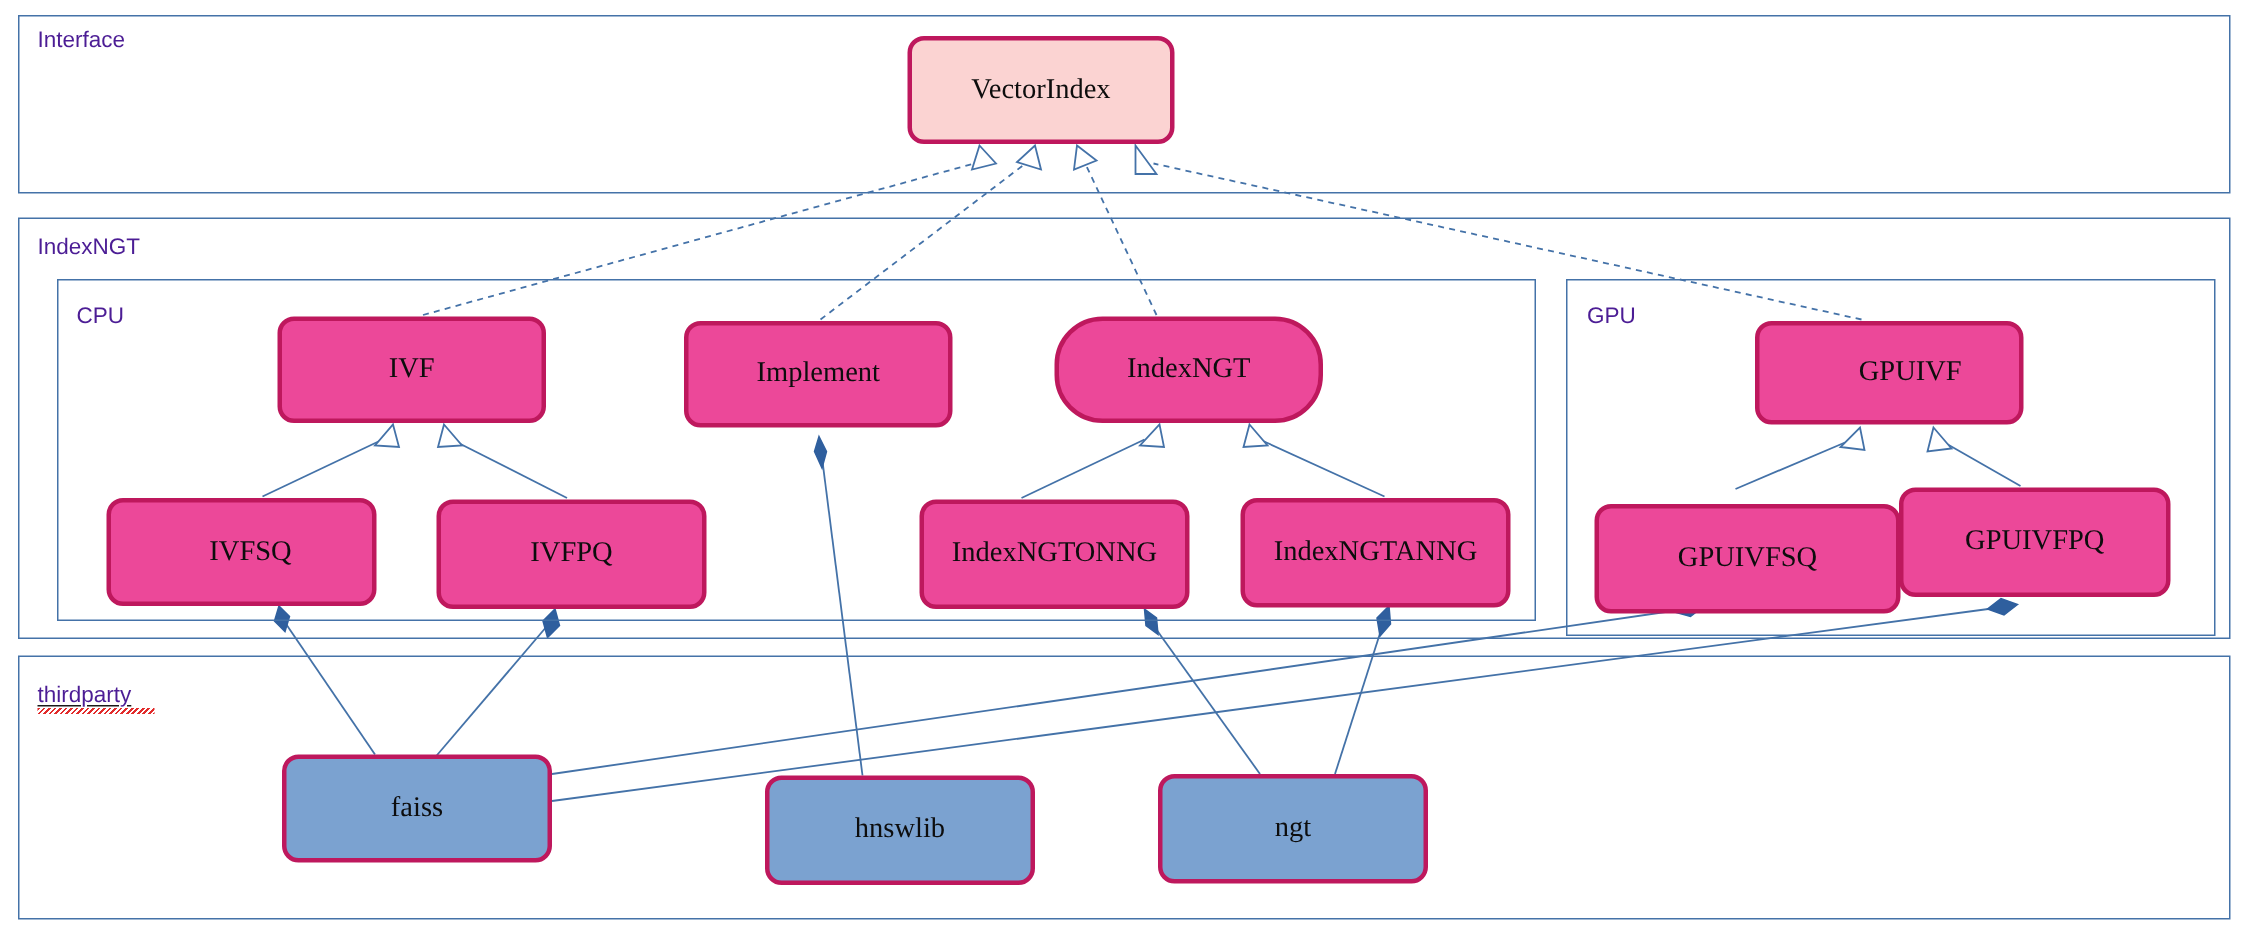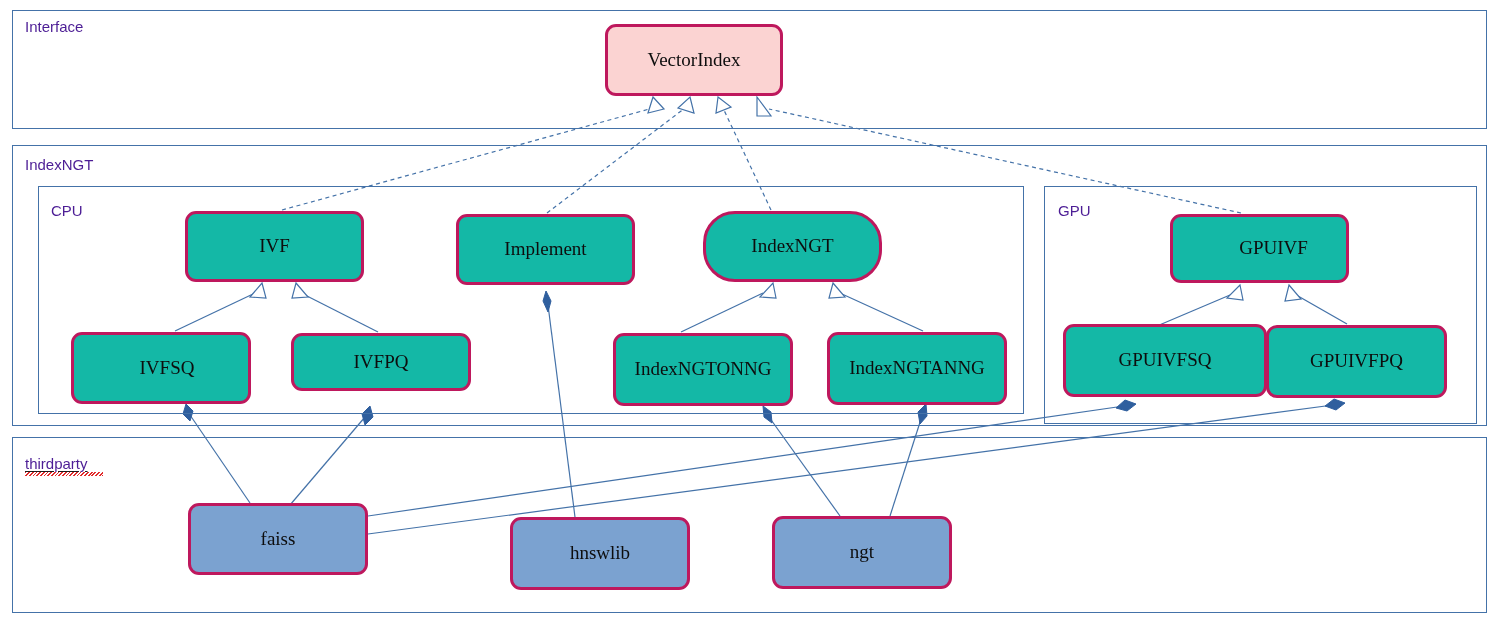--- a/index.html
+++ b/index.html
@@ -51,21 +51,21 @@
     display: flex;
     align-items: center;
     justify-content: center;
     font-family: "Liberation Serif", serif;
     font-size: 19px;
     color: #0d0d0d;
     text-align: center;
     line-height: 1.1;
   }
   .node.iface  { background: #fbd3d2; }
-  .node.impl   { background: #14b8a6; }
+  .node.impl   { background: #ec4899; }
   .node.third  { background: #7ba2d0; }
   svg#edges {
     position: absolute;
     left: 0;
     top: 0;
     width: 1503px;
     height: 628px;
     pointer-events: none;
   }
   .edge-solid {
@@ -202,33 +202,33 @@
   </div>
 
   <div class="node impl" style="left:1170px; top:214px; width:179px; height:69px;padding-left:28px;">
     <span>GPUIVF</span>
   </div>
 
   <div class="node impl" style="left:71px; top:332px; width:180px; height:72px;padding-left:12px;">
     <span>IVFSQ</span>
   </div>
 
-  <div class="node impl" style="left:291px; top:333px; width:180px; height:58px;">
+  <div class="node impl" style="left:291px; top:333px; width:180px; height:73px;">
     <span>IVFPQ</span>
   </div>
 
   <div class="node impl" style="left:613px; top:333px; width:180px; height:73px;">
     <span>IndexNGTONNG</span>
   </div>
 
   <div class="node impl" style="left:827px; top:332px; width:180px; height:73px;">
     <span>IndexNGTANNG</span>
   </div>
 
-  <div class="node impl" style="left:1063px; top:324px; width:204px; height:73px;">
+  <div class="node impl" style="left:1063px; top:336px; width:204px; height:73px;">
     <span>GPUIVFSQ</span>
   </div>
 
   <div class="node impl" style="left:1266px; top:325px; width:181px; height:73px;">
     <span>GPUIVFPQ</span>
   </div>
 
   <div class="node third" style="left:188px; top:503px; width:180px; height:72px;">
     <span>faiss</span>
   </div>

